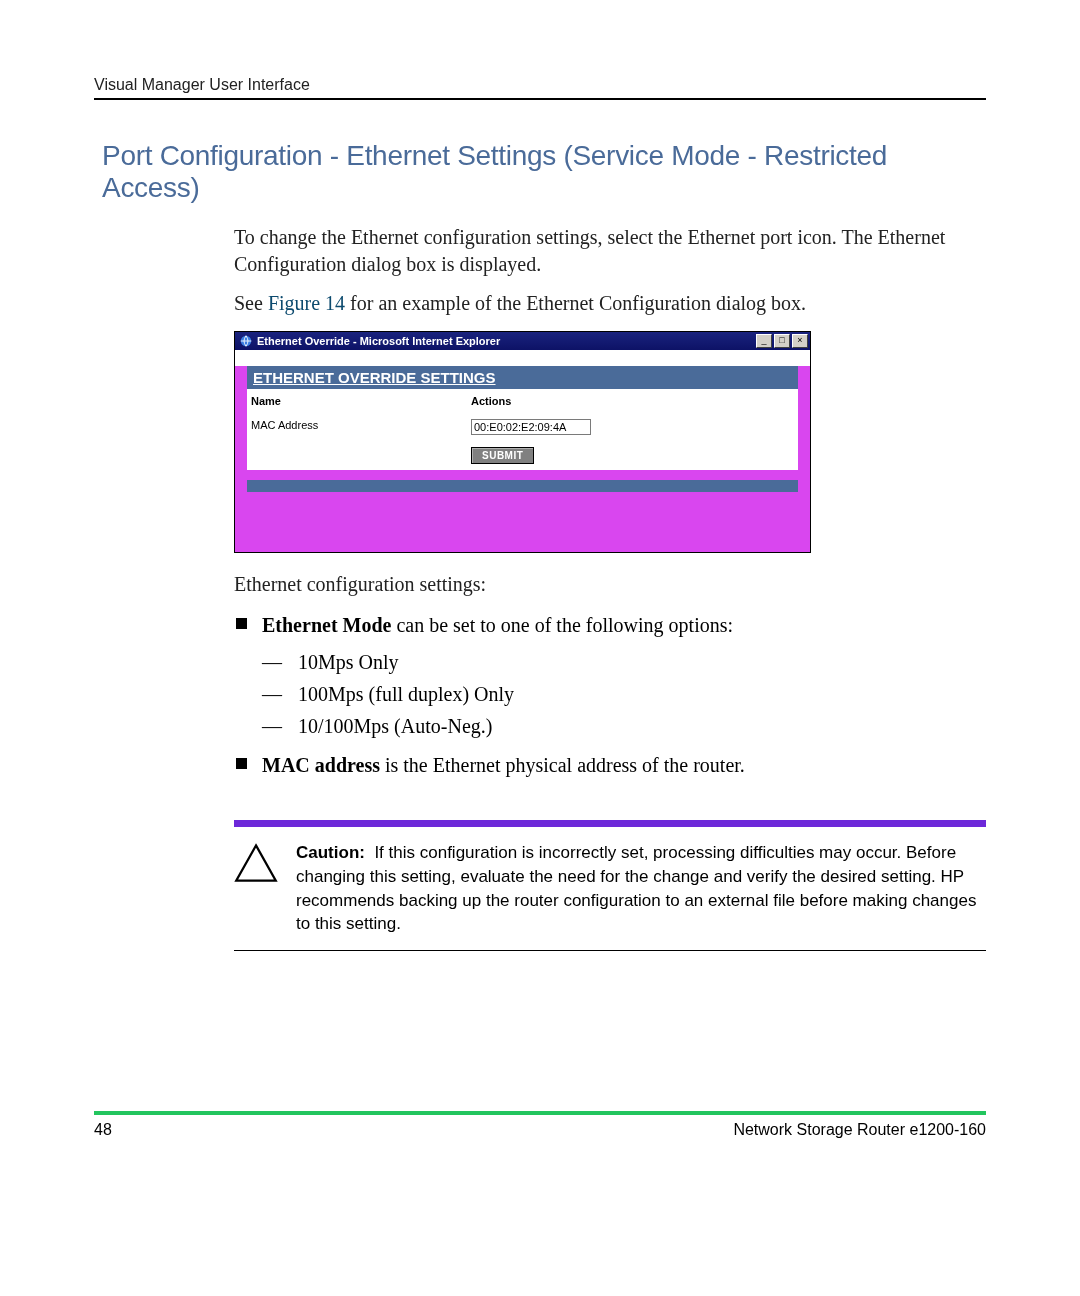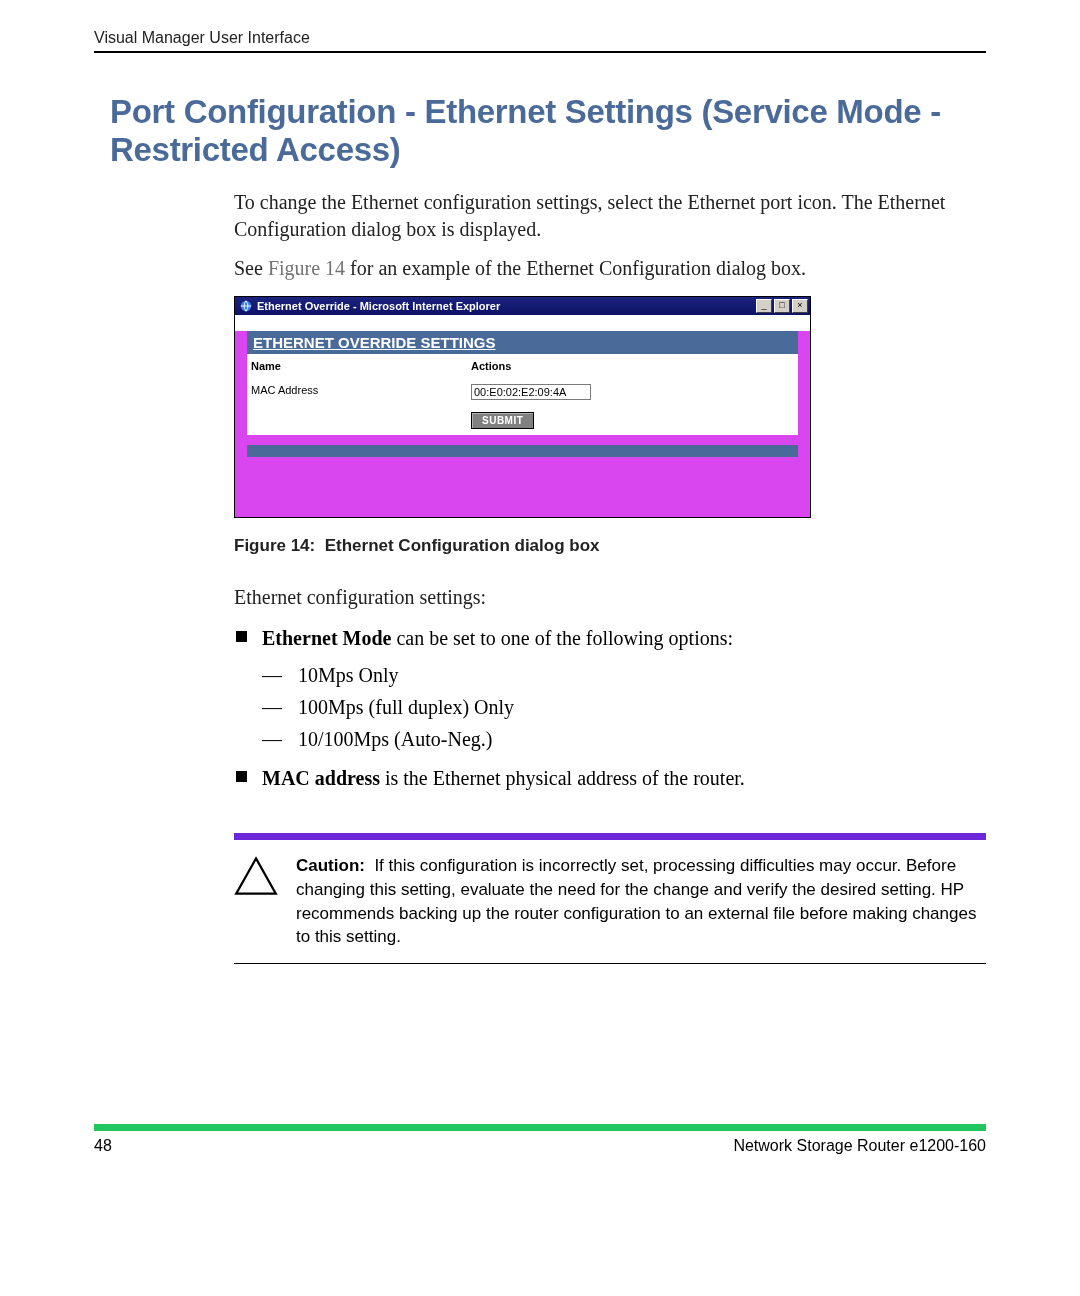--- a/index.html
+++ b/index.html
@@ -4,47 +4,47 @@
 <style>
   body {
     margin: 0;
     padding: 0;
     font-family: "Times New Roman", Times, serif;
     background: #fff;
     color: #000;
     width: 1080px;
   }
   .page {
-    padding: 29px 94px 40px 94px;
+    padding: 76px 94px 40px 94px;
     box-sizing: border-box;
   }
   .running-head {
     font-family: Arial, Helvetica, sans-serif;
     font-size: 16px;
     color: #222;
     padding-bottom: 4px;
     border-bottom: 2px solid #000;
     margin-bottom: 40px;
   }
   h1.section-title {
     font-family: Arial, Helvetica, sans-serif;
-    font-weight: bold;
+    font-weight: normal;
     color: #4a6b99;
-    font-size: 33px;
-    margin: 0 0 20px 16px;
+    font-size: 28px;
+    margin: 0 0 20px 8px;
     letter-spacing: -0.3px;
   }
   .body-block { margin-left: 140px; }
   .body-block p {
     font-size: 20px;
     line-height: 1.35;
     margin: 0 0 12px 0;
     color: #222;
   }
-  .body-block .xref { color: #737373; }
+  .body-block .xref { color: #0c4a6e; }
   
   .dialog-frame {
     width: 575px;
     border: 1px solid #000;
     background: #d946ef;
     margin: 14px 0 18px 0;
     font-family: Tahoma, Arial, sans-serif;
   }
   .titlebar {
     display: flex;
@@ -170,21 +170,21 @@
     flex: 1;
     font-family: Arial, Helvetica, sans-serif;
     font-size: 17px;
     line-height: 1.4;
   }
   .footer {
     display: flex;
     justify-content: space-between;
     font-family: Arial, Helvetica, sans-serif;
     font-size: 16px;
-    border-top: 7px solid #22c55e;
+    border-top: 4px solid #22c55e;
     margin-top: 160px;
     padding-top: 6px;
   }
 </style>
 </head>
 <body>
 
 <div class="page">
 
   <div class="running-head">Visual Manager User Interface</div>
@@ -223,21 +223,20 @@
         </div>
         <div class="settings-row">
           <div class="c1"></div>
           <div class="c2"><span class="submit-btn">SUBMIT</span></div>
         </div>
       </div>
       <div class="dialog-bar"></div>
       <div class="dialog-gap"></div>
     </div>
 
-    <div class="fig-caption">Figure&nbsp;14:&nbsp;&nbsp;Ethernet Configuration dialog box</div>
 
     <p>Ethernet configuration settings:</p>
 
     <ul class="square-list">
       <li>
         <b>Ethernet Mode</b><span> can be set to one of the following options:</span>
         <ul class="dash-list">
           <li>10Mps Only</li>
           <li>100Mps (full duplex) Only</li>
           <li>10/100Mps (Auto-Neg.)</li>

